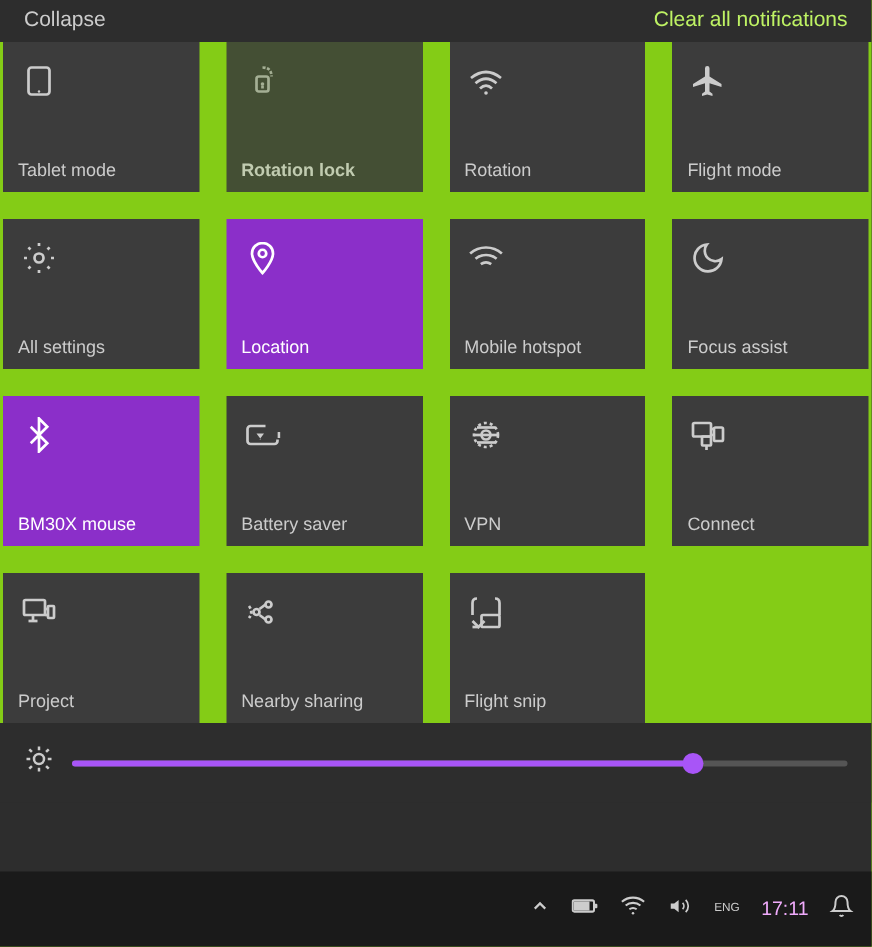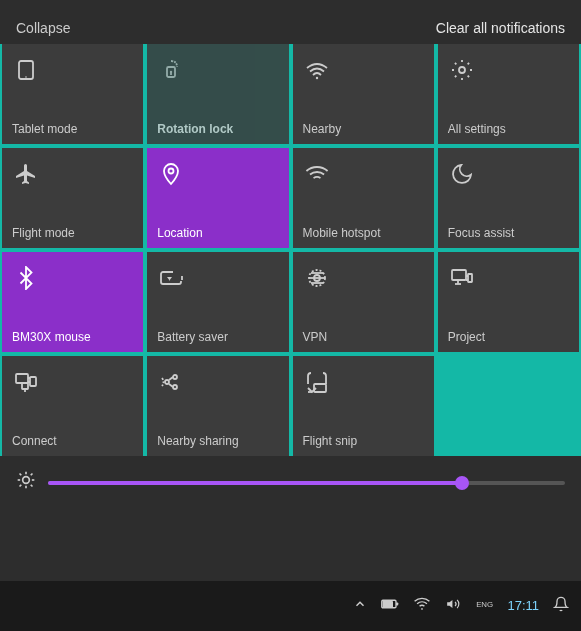--- a/index.html
+++ b/index.html
@@ -10,41 +10,41 @@
       font-family: 'Segoe UI', Arial, sans-serif;
       color: #fff;
       overflow: hidden;
     }
 
     
     .top-bar {
       display: flex;
       justify-content: space-between;
       align-items: center;
-      padding: 20px 16px 8px 16px;
+      padding: 4px 16px 8px 16px;
       background: #2d2d2d;
     }
     .top-bar-collapse {
       font-size: 14px;
       color: #ccc;
       cursor: pointer;
     }
     .top-bar-clear {
       font-size: 14px;
-      color: #e5e5e5;
+      color: #bef264;
       cursor: pointer;
     }
 
     
     .quick-grid {
       display: grid;
       grid-template-columns: repeat(4, 1fr);
-      gap: 4px;
+      gap: 18px;
       padding: 0 2px;
-      background: #14b8a6;
+      background: #84cc16;
     }
 
     .tile {
       background: #3c3c3c;
       display: flex;
       flex-direction: column;
       align-items: flex-start;
       justify-content: flex-end;
       padding: 10px 10px 8px 10px;
       height: 100px;
@@ -134,21 +134,21 @@
       padding: 0 12px;
       gap: 14px;
     }
     .taskbar-icon {
       font-size: 16px;
       color: #fca5a5;
       cursor: pointer;
     }
     .taskbar-time {
       font-size: 13px;
-      color: #7dd3fc;
+      color: #f0abfc;
       text-align: right;
       line-height: 1.3;
     }
   </style>
 </head>
 <body>
 
 <div>
 
   <div class="top-bar">
@@ -182,40 +182,40 @@
 
     <div class="tile">
       <span class="tile-icon">
         <svg width="24" height="24" viewBox="0 0 24 24" fill="none" stroke="#ccc" stroke-width="1.8">
           <path d="M2 10 Q12 2 22 10"></path>
           <path d="M5 13.5 Q12 7.5 19 13.5"></path>
           <path d="M8 17 Q12 13 16 17"></path>
           <circle cx="12" cy="20" r="1.2" fill="#ccc" stroke="none"></circle>
         </svg>
       </span>
-      <span class="tile-label">Nearby</span>
+      <span class="tile-label">Rotation</span>
+    </div>
+
+    <div class="tile">
+      <span class="tile-icon">
+        <svg width="24" height="24" viewBox="0 0 24 24" fill="#ccc">
+          <path d="M21 16v-2l-8-5V3.5a1.5 1.5 0 0 0-3 0V9l-8 5v2l8-2.5V19l-2 1.5V22l3.5-1 3.5 1v-1.5L13 19v-5.5z"></path>
+        </svg>
+      </span>
+      <span class="tile-label">Flight mode</span>
     </div>
 
     <div class="tile">
       <span class="tile-icon">
         <svg width="24" height="24" viewBox="0 0 24 24" fill="none" stroke="#ccc" stroke-width="1.8">
           <circle cx="12" cy="12" r="3"></circle>
           <path d="M12 2v2M12 20v2M2 12h2M20 12h2M4.93 4.93l1.41 1.41M17.66 17.66l1.41 1.41M4.93 19.07l1.41-1.41M17.66 6.34l1.41-1.41"></path>
         </svg>
       </span>
       <span class="tile-label">All settings</span>
-    </div>
-
-    <div class="tile">
-      <span class="tile-icon">
-        <svg width="24" height="24" viewBox="0 0 24 24" fill="#ccc">
-          <path d="M21 16v-2l-8-5V3.5a1.5 1.5 0 0 0-3 0V9l-8 5v2l8-2.5V19l-2 1.5V22l3.5-1 3.5 1v-1.5L13 19v-5.5z"></path>
-        </svg>
-      </span>
-      <span class="tile-label">Flight mode</span>
     </div>
 
     <div class="tile active">
       <span class="tile-icon">
         <svg width="24" height="24" viewBox="0 0 24 24" fill="none" stroke="#fff" stroke-width="1.8">
           <path d="M12 2C8.13 2 5 5.13 5 9c0 5.25 7 13 7 13s7-7.75 7-13c0-3.87-3.13-7-7-7z"></path>
           <circle cx="12" cy="9" r="2.5"></circle>
         </svg>
       </span>
       <span class="tile-label">Location</span>
@@ -267,48 +267,48 @@
       <span class="tile-icon">
         <svg width="24" height="24" viewBox="0 0 24 24" fill="none" stroke="#ccc" stroke-width="1.8">
           <circle cx="12" cy="12" r="3"></circle>
           <circle cx="12" cy="12" r="8" stroke-dasharray="2,2"></circle>
           <line x1="4" y1="12" x2="20" y2="12"></line>
           <line x1="6" y1="7" x2="18" y2="7"></line>
           <line x1="6" y1="17" x2="18" y2="17"></line>
         </svg>
       </span>
       <span class="tile-label">VPN</span>
+    </div>
+
+    <div class="tile">
+      <span class="tile-icon">
+        <svg width="24" height="24" viewBox="0 0 24 24" fill="none" stroke="#ccc" stroke-width="1.8">
+          <rect x="2" y="4" width="12" height="9" rx="1"></rect>
+          <rect x="8" y="13" width="6" height="6" rx="0.5"></rect>
+          <line x1="11" y1="19" x2="11" y2="22"></line>
+          <rect x="16" y="7" width="6" height="9" rx="1"></rect>
+          <line x1="14" y1="8" x2="16" y2="8"></line>
+          <line x1="14" y1="12" x2="16" y2="12"></line>
+        </svg>
+      </span>
+      <span class="tile-label">Connect</span>
     </div>
 
     <div class="tile">
       <span class="tile-icon">
         <svg width="24" height="24" viewBox="0 0 24 24" fill="none" stroke="#ccc" stroke-width="1.8">
           <rect x="2" y="4" width="14" height="10" rx="1"></rect>
           <line x1="8" y1="14" x2="8" y2="18"></line>
           <line x1="5" y1="18" x2="11" y2="18"></line>
           <rect x="18" y="8" width="4" height="8" rx="0.5"></rect>
           <line x1="16" y1="10" x2="18" y2="10"></line>
           <line x1="16" y1="14" x2="18" y2="14"></line>
         </svg>
       </span>
       <span class="tile-label">Project</span>
-    </div>
-
-    <div class="tile">
-      <span class="tile-icon">
-        <svg width="24" height="24" viewBox="0 0 24 24" fill="none" stroke="#ccc" stroke-width="1.8">
-          <rect x="2" y="4" width="12" height="9" rx="1"></rect>
-          <rect x="8" y="13" width="6" height="6" rx="0.5"></rect>
-          <line x1="11" y1="19" x2="11" y2="22"></line>
-          <rect x="16" y="7" width="6" height="9" rx="1"></rect>
-          <line x1="14" y1="8" x2="16" y2="8"></line>
-          <line x1="14" y1="12" x2="16" y2="12"></line>
-        </svg>
-      </span>
-      <span class="tile-label">Connect</span>
     </div>
 
     <div class="tile">
       <span class="tile-icon">
         <svg width="24" height="24" viewBox="0 0 24 24" fill="none" stroke="#ccc" stroke-width="1.8">
           <circle cx="8" cy="12" r="2"></circle>
           <path d="M10 10l4-3"></path>
           <path d="M10 14l4 3"></path>
           <circle cx="16" cy="7" r="2"></circle>
           <circle cx="16" cy="17" r="2"></circle>

